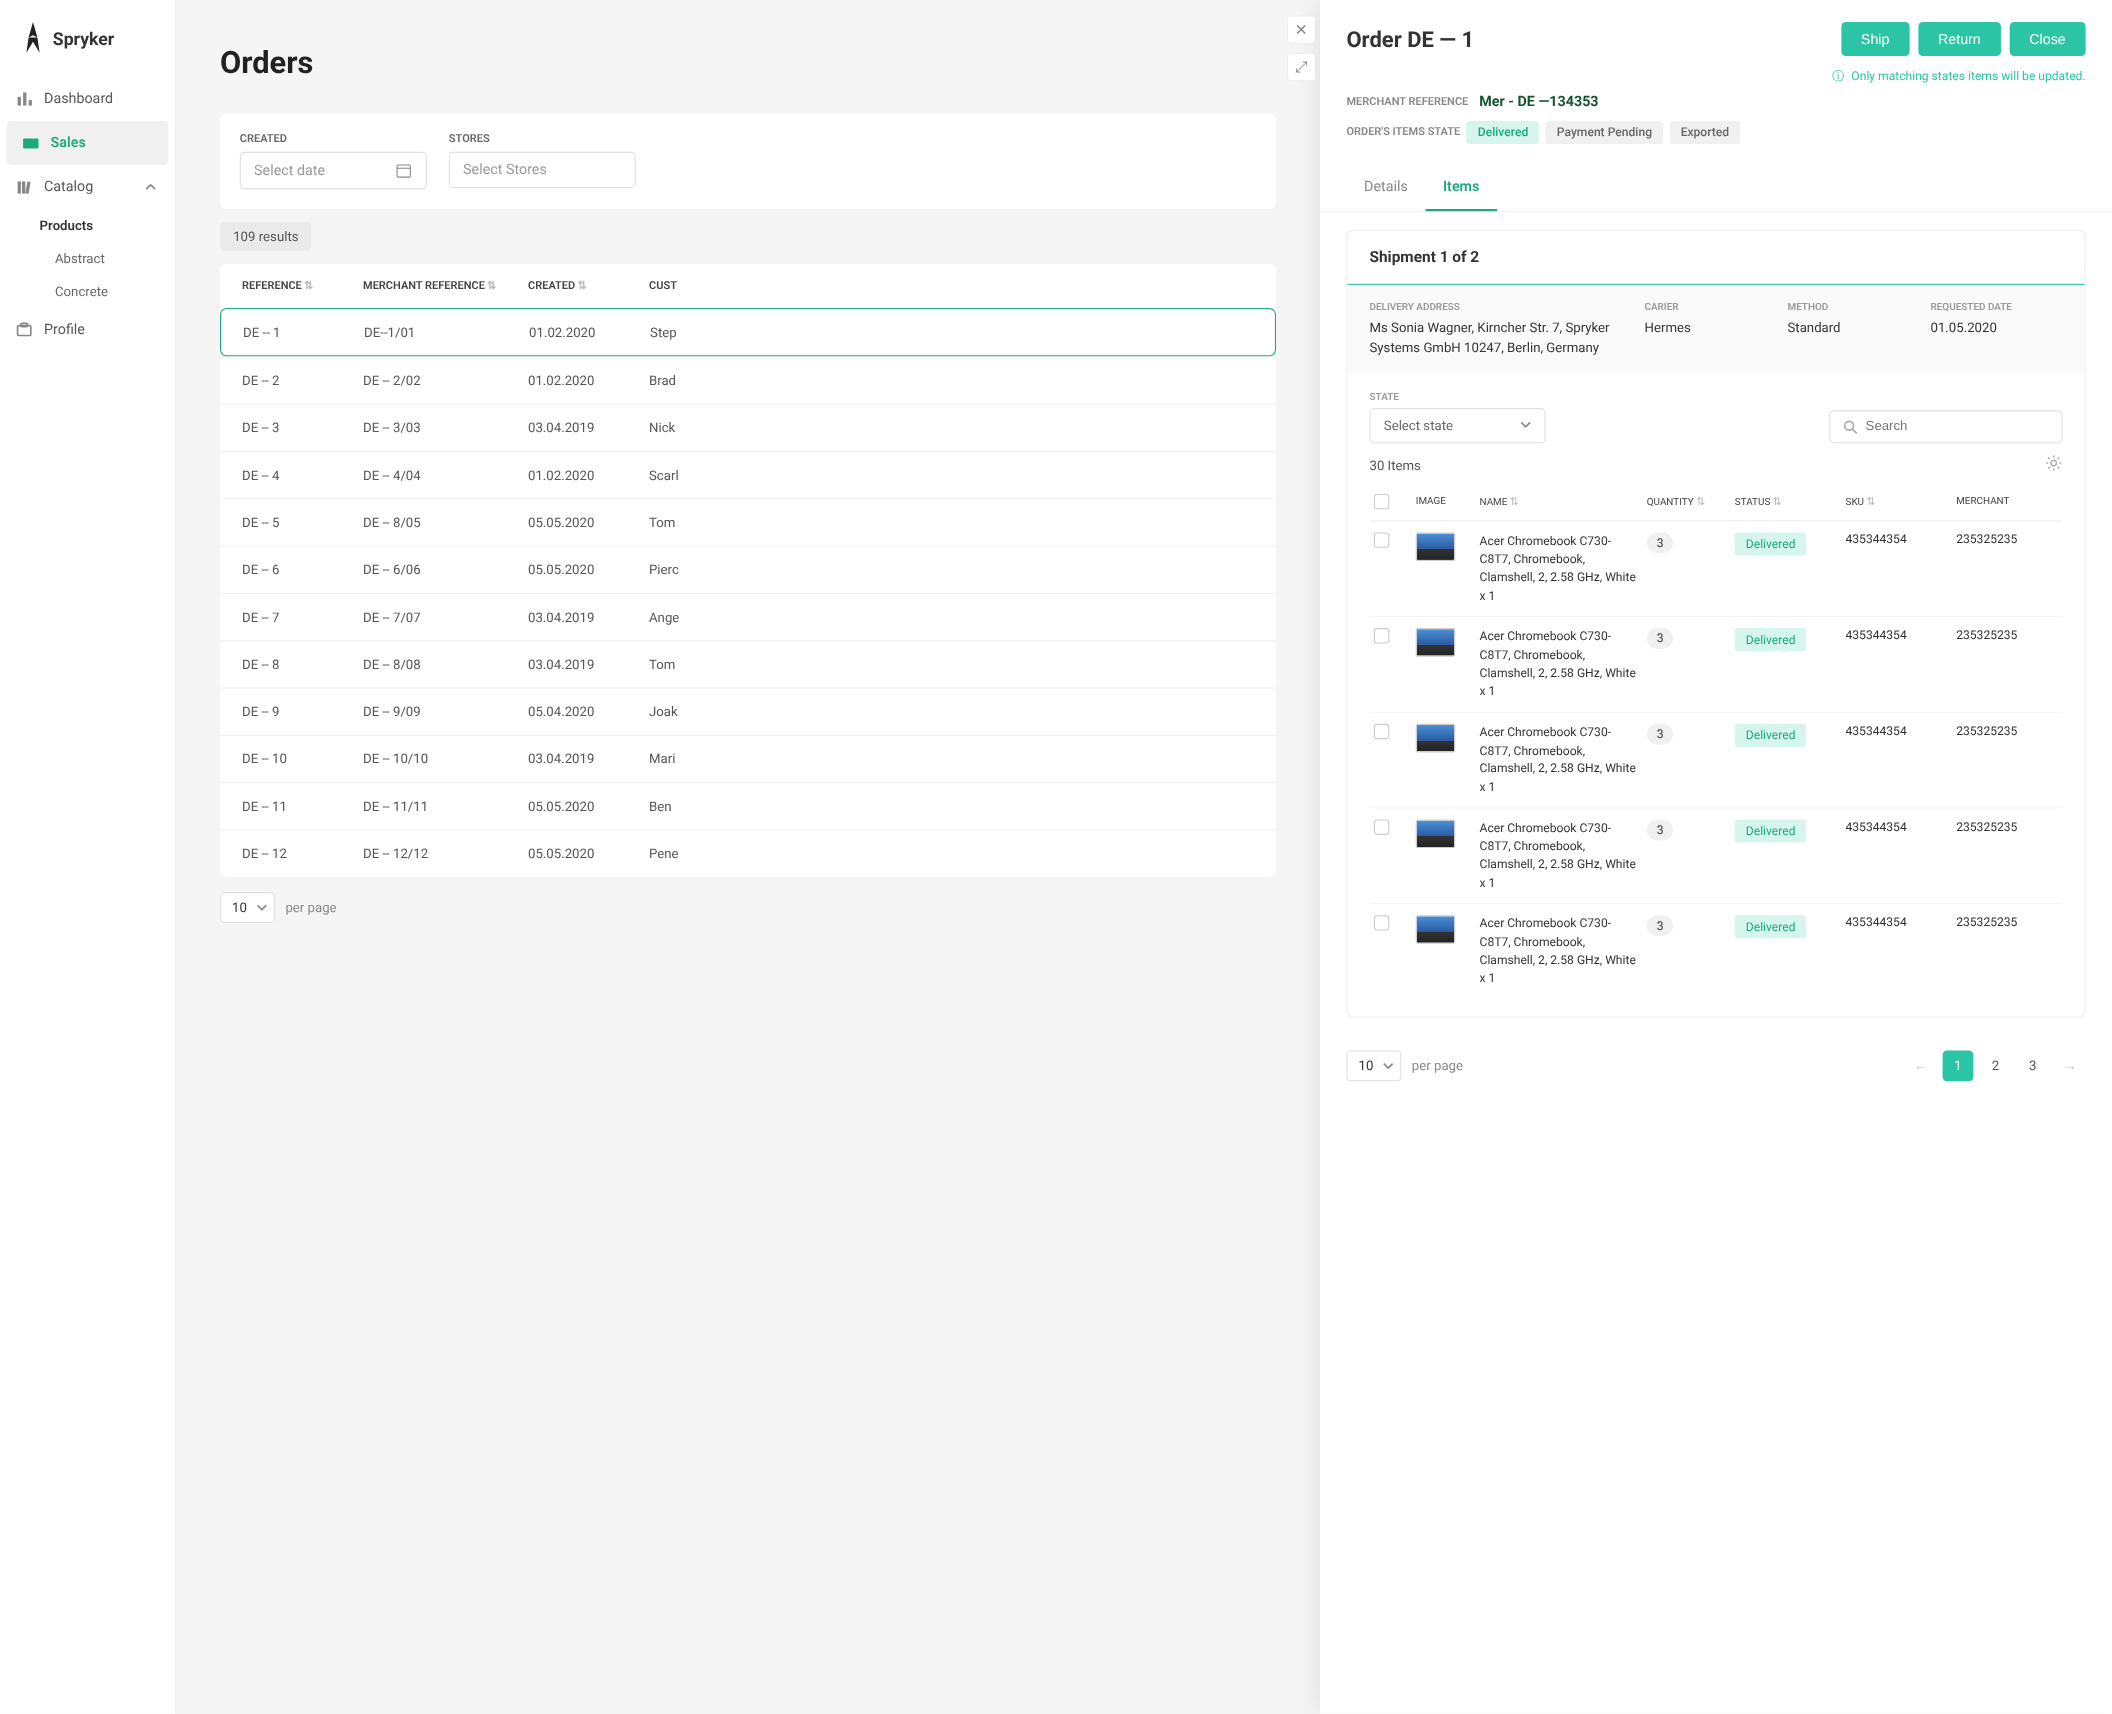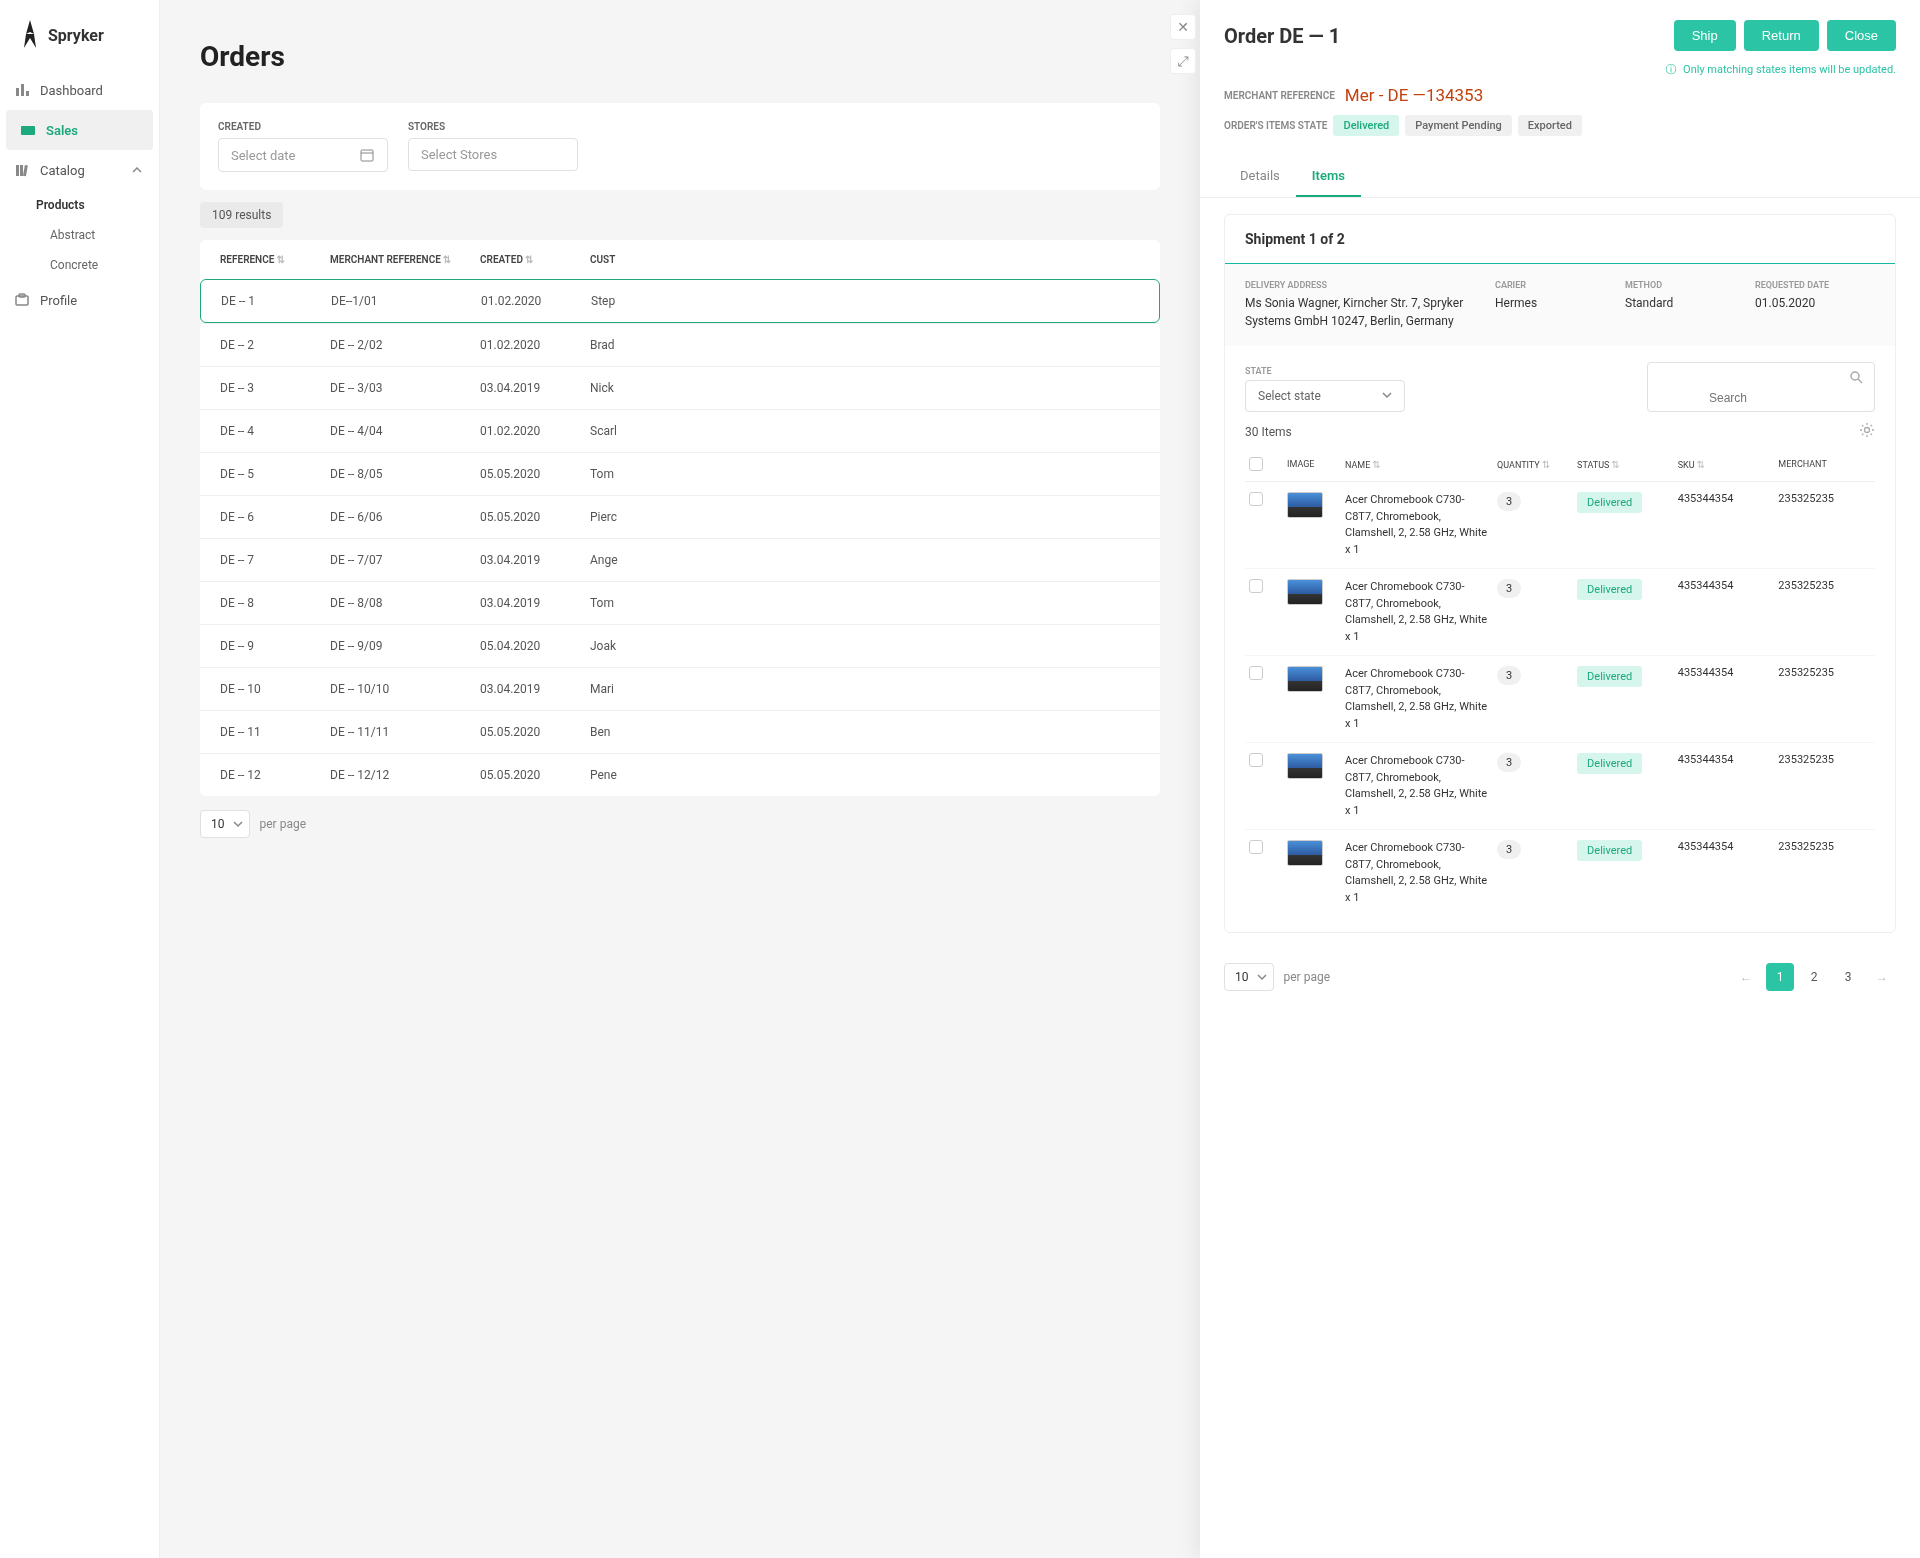--- a/index.html
+++ b/index.html
@@ -43,41 +43,41 @@
 .handle-btn { width: 26px; height: 26px; background: #fff; border: 1px solid #eee; border-radius: 4px; display: flex; align-items: center; justify-content: center; cursor: pointer; color: #888; font-size: 14px; }
 .drawer-header { padding: 20px 24px 10px; }
 .drawer-title-row { display: flex; align-items: center; justify-content: space-between; margin-bottom: 10px; }
 .drawer-title { font-size: 20px; font-weight: 700; }
 .drawer-actions { display: flex; gap: 8px; }
 .btn { padding: 8px 18px; border-radius: 4px; border: none; cursor: pointer; font-size: 13px; font-weight: 400; }
 .btn-teal { background: #2bc4a4; color: #fff; }
 .hint-row { text-align: right; font-size: 11px; color: #2bc4a4; margin-bottom: 8px; display: flex; justify-content: flex-end; align-items: center; gap: 4px; }
 .meta-row { display: flex; gap: 10px; font-size: 11px; margin-bottom: 10px; align-items: center; }
 .meta-label { text-transform: uppercase; color: #888; font-weight: 600; font-size: 10px; }
-.meta-value { color: #c2410c; font-weight: 400; font-size: 17px; }
+.meta-value { color: #14532d; font-weight: 700; font-size: 13px; }
 .state-badges { display: flex; gap: 6px; align-items: center; }
 .badge { padding: 4px 10px; border-radius: 3px; font-size: 11px; font-weight: 500; }
 .badge-delivered { background: #d6f5ec; color: #1ba97d; }
 .badge-pending { background: #f0f0f0; color: #666; }
 .badge-exported { background: #f0f0f0; color: #666; }
 .tabs { display: flex; border-bottom: 1px solid #eee; padding: 0 24px; }
 .tab { padding: 12px 16px; font-size: 13px; color: #888; cursor: pointer; border-bottom: 2px solid transparent; }
 .tab.active { color: #1ba97d; border-bottom-color: #1ba97d; font-weight: 600; }
 
 .shipment { margin: 16px 24px; border: 1px solid #eee; border-radius: 6px; }
 .shipment-title { padding: 16px 20px; font-weight: 700; font-size: 14px; border-bottom: 1px solid #14b8a6; }
 .shipment-info { display: grid; grid-template-columns: 2fr 1fr 1fr 1fr; padding: 16px 20px; background: #fafafa; gap: 10px; }
 .info-block { display: flex; flex-direction: column; gap: 4px; }
 .info-label { font-size: 9px; text-transform: uppercase; color: #999; font-weight: 600; }
 .info-value { font-size: 12px; color: #333; line-height: 1.5; }
 
 .shipment-body { padding: 16px 20px; }
 .controls-row { display: flex; justify-content: space-between; align-items: flex-end; margin-bottom: 10px; gap: 20px; }
 .state-filter { display: flex; flex-direction: column; gap: 4px; }
-.search-box { display: flex; align-items: flex-end; border: 1px solid #e0e0e0; border-radius: 4px; padding: 6px 10px; gap: 6px; width: 228px; flex-direction: column; }
+.search-box { display: flex; align-items: flex-start; border: 1px solid #e0e0e0; border-radius: 4px; padding: 6px 10px; gap: 6px; width: 212px; }
 .search-box input { border: none; outline: none; font-size: 12px; flex: 1; }
 .select-box { display: flex; align-items: center; justify-content: space-between; border: 1px solid #e0e0e0; border-radius: 4px; padding: 8px 12px; width: 160px; font-size: 12px; color: #666; }
 .items-meta { display: flex; justify-content: space-between; align-items: center; margin-bottom: 6px; }
 .items-count { font-size: 12px; color: #555; }
 .gear { color: #aaa; cursor: pointer; }
 
 .items-table { width: 100%; }
 .items-header, .items-row { display: grid; grid-template-columns: 30px 50px 1.4fr 0.7fr 0.9fr 0.9fr 0.9fr; gap: 8px; padding: 10px 4px; align-items: flex-start; font-size: 11px; }
 .items-header { text-transform: uppercase; font-weight: 400; color: #444; font-size: 9px; border-bottom: 1px solid #eee; align-items: center; }
 .items-row { border-bottom: 1px solid #f5f5f5; }

